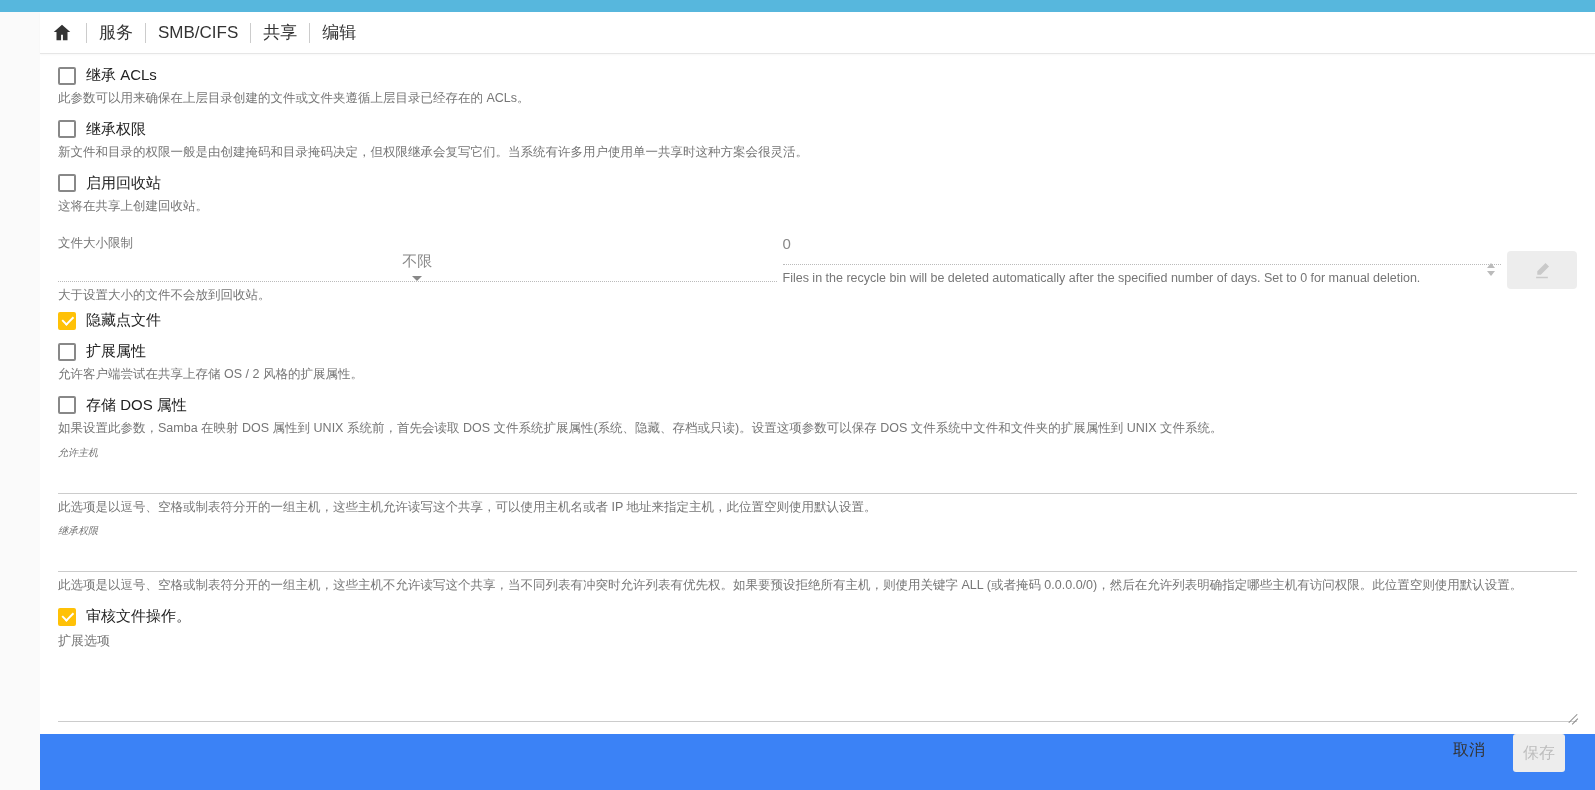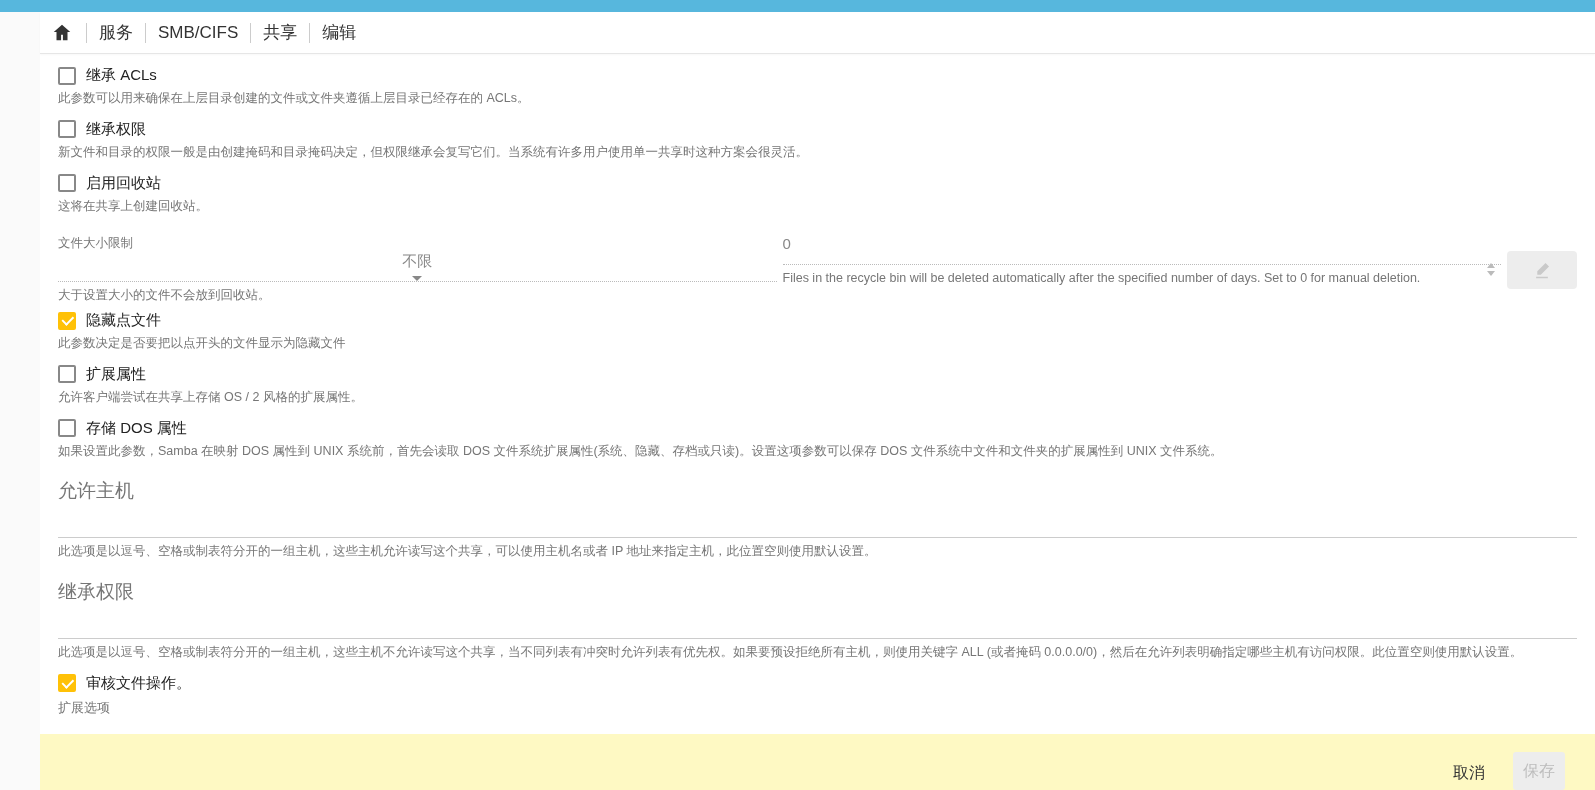--- a/index.html
+++ b/index.html
@@ -157,23 +157,24 @@
     cursor: not-allowed;
     color: #bbb;
     flex-shrink: 0;
   }
   .erase-col {
     display: flex;
     align-items: center;
     padding-top: 16px;
   }
   .plain-label {
-    font-size: 19px;
+    font-size: 10px;
     color: #767676;
-    margin-top: 18px;
+    margin-top: 8px;
+    font-style: italic;
   }
   .text-input-line {
     border-bottom: 1px solid #ccc;
     height: 32px;
     margin-top: 2px;
   }
   .textarea-block {
     width: 100%;
     height: 68px;
     border: none;
@@ -196,25 +197,25 @@
     position: absolute;
     background: #888;
     height: 1px;
     transform: rotate(-45deg);
   }
   .resize-handle::before { width: 12px; right: -2px; bottom: 6px; }
   .resize-handle::after  { width: 8px;  right: -2px; bottom: 3px; }
   .footer {
     height: 56px;
     display: flex;
-    align-items: flex-end;
+    align-items: flex-start;
     justify-content: flex-end;
     gap: 22px;
     padding: 0 30px 0 0;
-    background: #fef9c3;
+    background: #3b82f6;
   }
   .btn-text {
     font-size: 16px;
     color: #333;
     cursor: pointer;
     padding: 6px 6px;
   }
   .btn-save {
     width: 52px; height: 38px;
     background: #ededed;
@@ -308,21 +309,20 @@
             </svg>
         </div>
       </div>
     </div>
 
     <div class="field">
       <div class="chk-row">
         <span class="chk checked"></span>
         <span class="chk-label">隐藏点文件</span>
       </div>
-      <div class="hint">此参数决定是否要把以点开头的文件显示为隐藏文件</div>
     </div>
 
     <div class="field">
       <div class="chk-row">
         <span class="chk"></span>
         <span class="chk-label">扩展属性</span>
       </div>
       <div class="hint">允许客户端尝试在共享上存储 OS / 2 风格的扩展属性。</div>
     </div>
 

